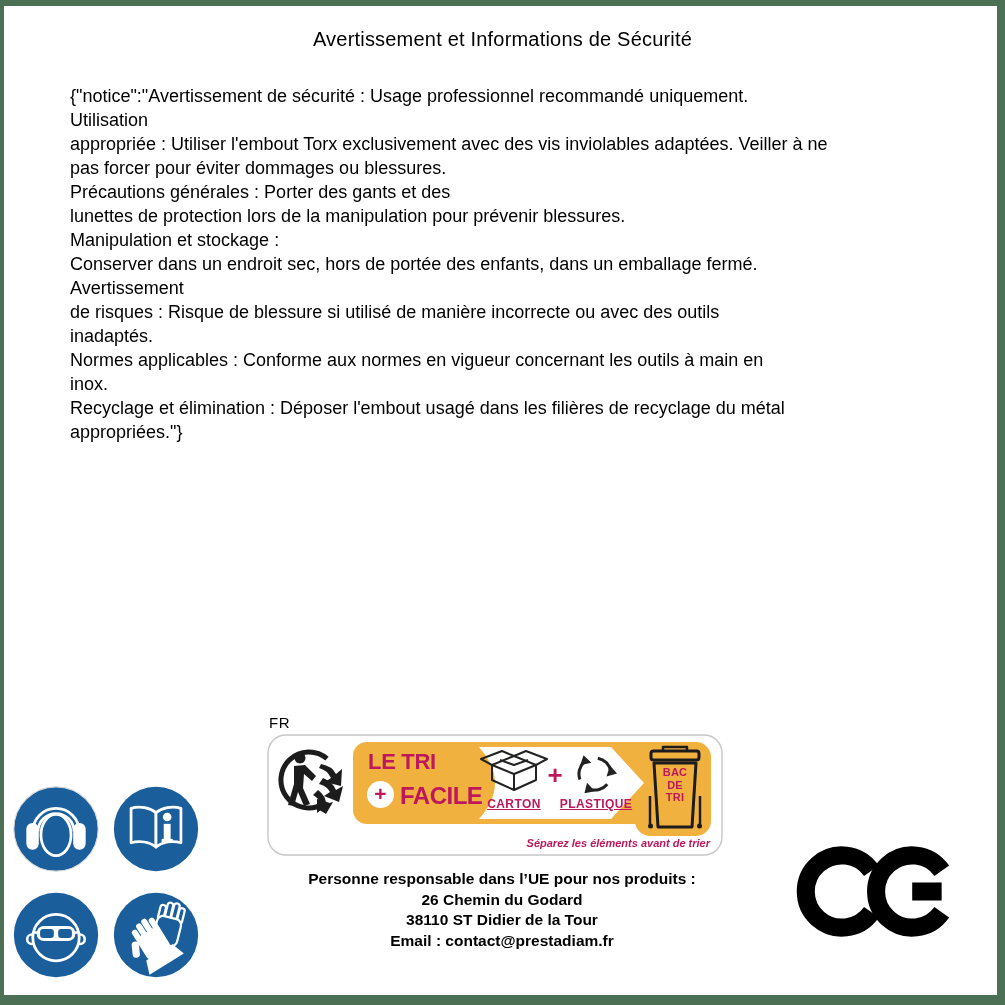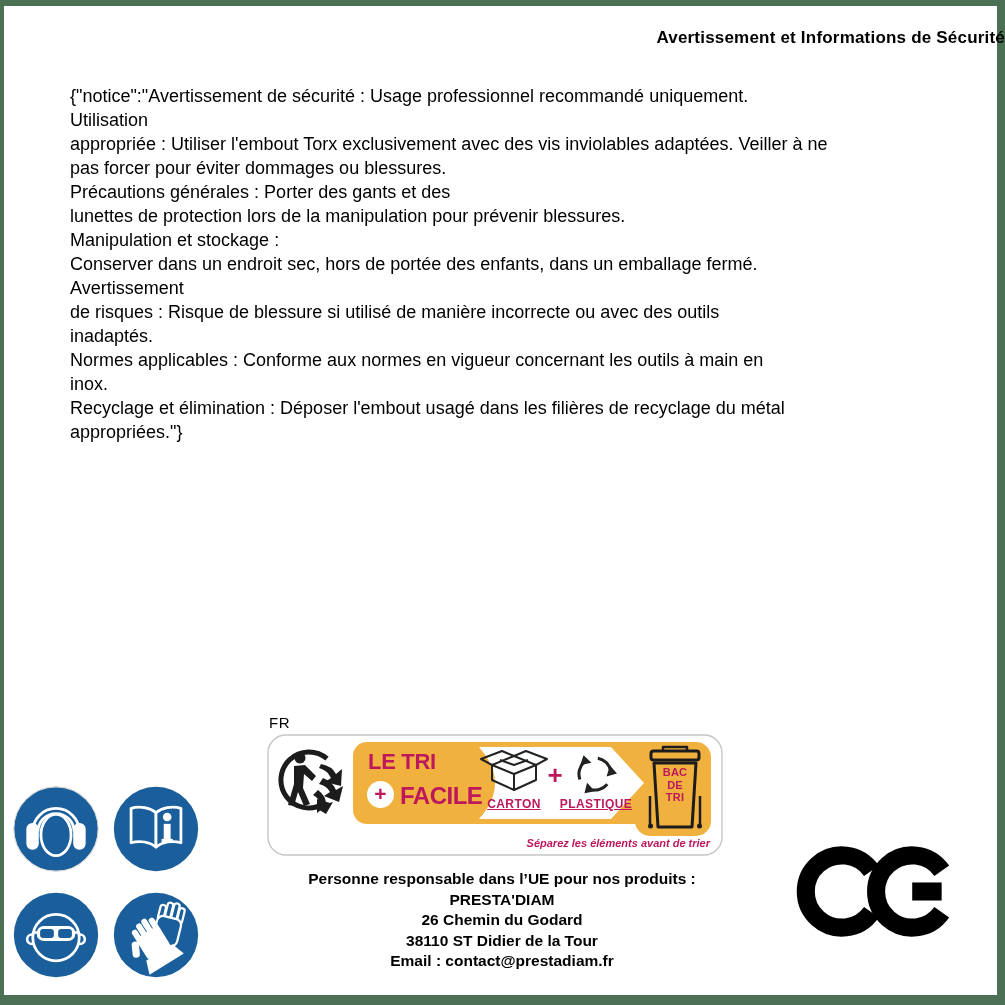--- a/index.html
+++ b/index.html
@@ -6,22 +6,22 @@
   body{
     width:1005px;height:1005px;position:relative;background:#fff;
     font-family:"Liberation Sans", sans-serif;color:#000;overflow:hidden;
   }
   .frame{
     position:absolute;inset:0;box-sizing:border-box;pointer-events:none;
     border-top:6px solid #4b7054;border-right:8px solid #4b7054;
     border-bottom:10px solid #4b7054;border-left:4px solid #4b7054;
   }
   .page-title{
-    position:absolute;top:28px;left:0;width:100%;text-align:right;
-    font-size:17px;font-weight:bold;letter-spacing:.2px;
+    position:absolute;top:28px;left:0;width:100%;text-align:center;
+    font-size:20px;font-weight:normal;letter-spacing:.2px;
   }
   .notice{
     position:absolute;left:70px;top:84px;width:900px;
     font-size:18px;line-height:24px;white-space:pre-line;
   }
   .icon-grid{
     position:absolute;left:13px;top:786px;
     display:grid;grid-template-columns:86px 86px;grid-auto-rows:86px;
     column-gap:14px;row-gap:20px;
   }
@@ -193,21 +193,20 @@
   <div class="ovl binlabel">
     <span>BAC</span>
     <span>DE</span>
     <span>TRI</span>
   </div>
   <div class="ovl tagline">Séparez les éléments avant de trier</div>
 </div>
 
 <div class="responsible">
   <div>Personne responsable dans l’UE pour nos produits :</div>
-  <div>PRESTA'DIAM</div>
   <div>26 Chemin du Godard</div>
   <div>38110 ST Didier de la Tour</div>
   <div>Email : contact@prestadiam.fr</div>
 </div>
 
 <svg class="ce" width="164" height="95" viewBox="0 0 172 100">
   <path d="M 79.1 28.2 A 38 38 0 1 0 79.1 71.8" fill="none" stroke="#000" stroke-width="19"></path>
   <path d="M 153.1 28.2 A 38 38 0 1 0 153.1 71.8" fill="none" stroke="#000" stroke-width="19"></path>
   <path d="M 122 50 H 153" fill="none" stroke="#000" stroke-width="19"></path>
 </svg>

